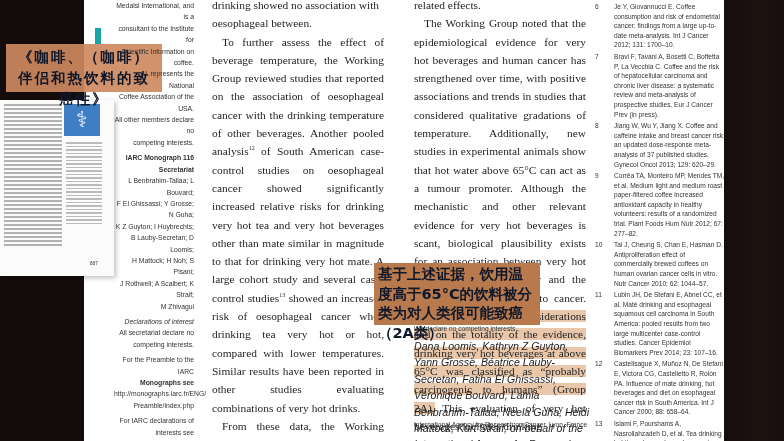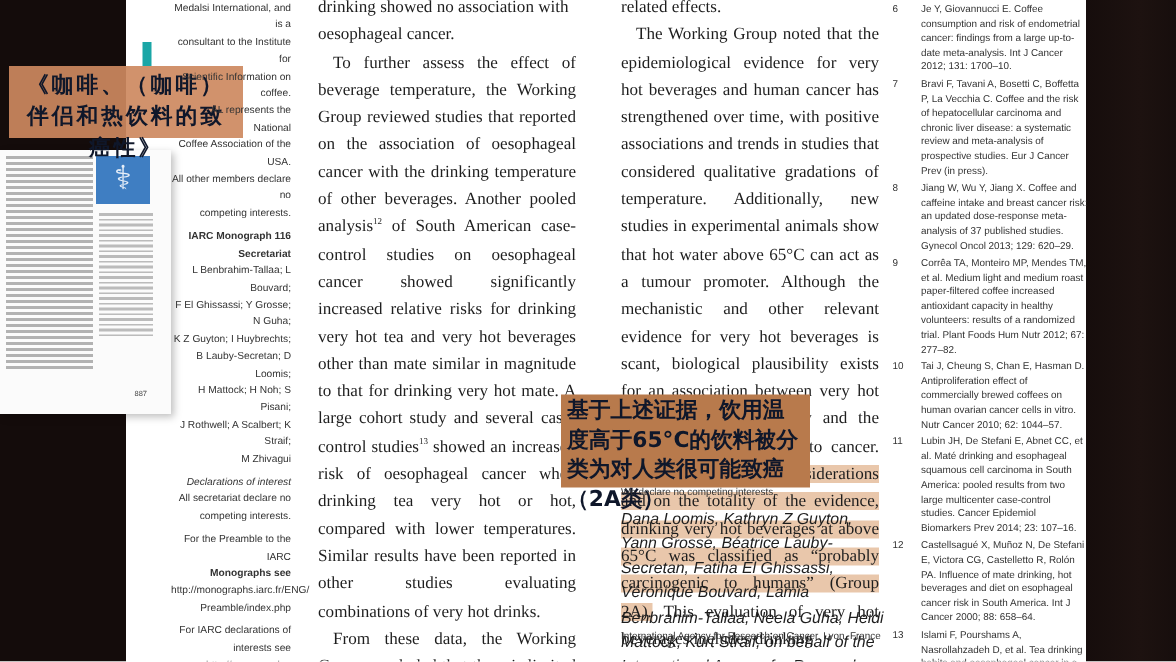--- a/index.html
+++ b/index.html
@@ -209,21 +209,21 @@
   <p>http://monographs.iarc.fr/ENG/</p>
   <p>Preamble/index.php</p>
   <div class="gap"></div>
   <p>For IARC declarations of</p>
   <p>interests see http://monographs.</p>
 
 </div>
 
 <div class="col2">
   <p>drinking showed no association with</p>
-  <p>oesophageal cancer.</p>
+  <p>oesophageal between.</p>
   <p class="indent"><span>To further assess the effect of beverage temperature, the Working Group reviewed studies that reported on the association of oesophageal cancer with the drinking temperature of other beverages. Another pooled analysis</span><sup>12</sup><span> of South American case-control studies on oesophageal cancer showed significantly increased relative risks for drinking very hot tea and very hot beverages other than mate similar in magnitude to that for drinking very hot mate. A large cohort study and several case-control studies</span><sup>13</sup><span> showed an increased risk of oesophageal cancer when drinking tea very hot or hot, compared with lower temperatures. Similar results have been reported in other studies evaluating combinations of very hot drinks.</span></p>
   <p class="indent">From these data, the Working Group concluded that there is limited evidence in humans for the carcinogenicity of drinking very hot beverages, and inadequate evidence in humans for the carcinogenicity of drinking mate that is not very hot.</p>
 
 </div>
 
 <div class="col3">
   <p>related effects.</p>
   <p class="indent"><span>The Working Group noted that the epidemiological evidence for very hot beverages and human cancer has strengthened over time, with positive associations and trends in studies that considered qualitative gradations of temperature. Additionally, new studies in experimental animals show that hot water above 65°C can act as a tumour promoter. Although the mechanistic and other relevant evidence for very hot beverages is scant, biological plausibility exists for an association between very hot beverages and cell injury and the sequelae that might lead to cancer. </span><span class="hl">On the basis of these considerations and on the totality of the evidence, drinking very hot beverages at above 65°C was classified as “probably carcinogenic to humans” (Group 2A).</span><span> This evaluation of very hot beverages includes drinking</span></p>
 </div>
 

